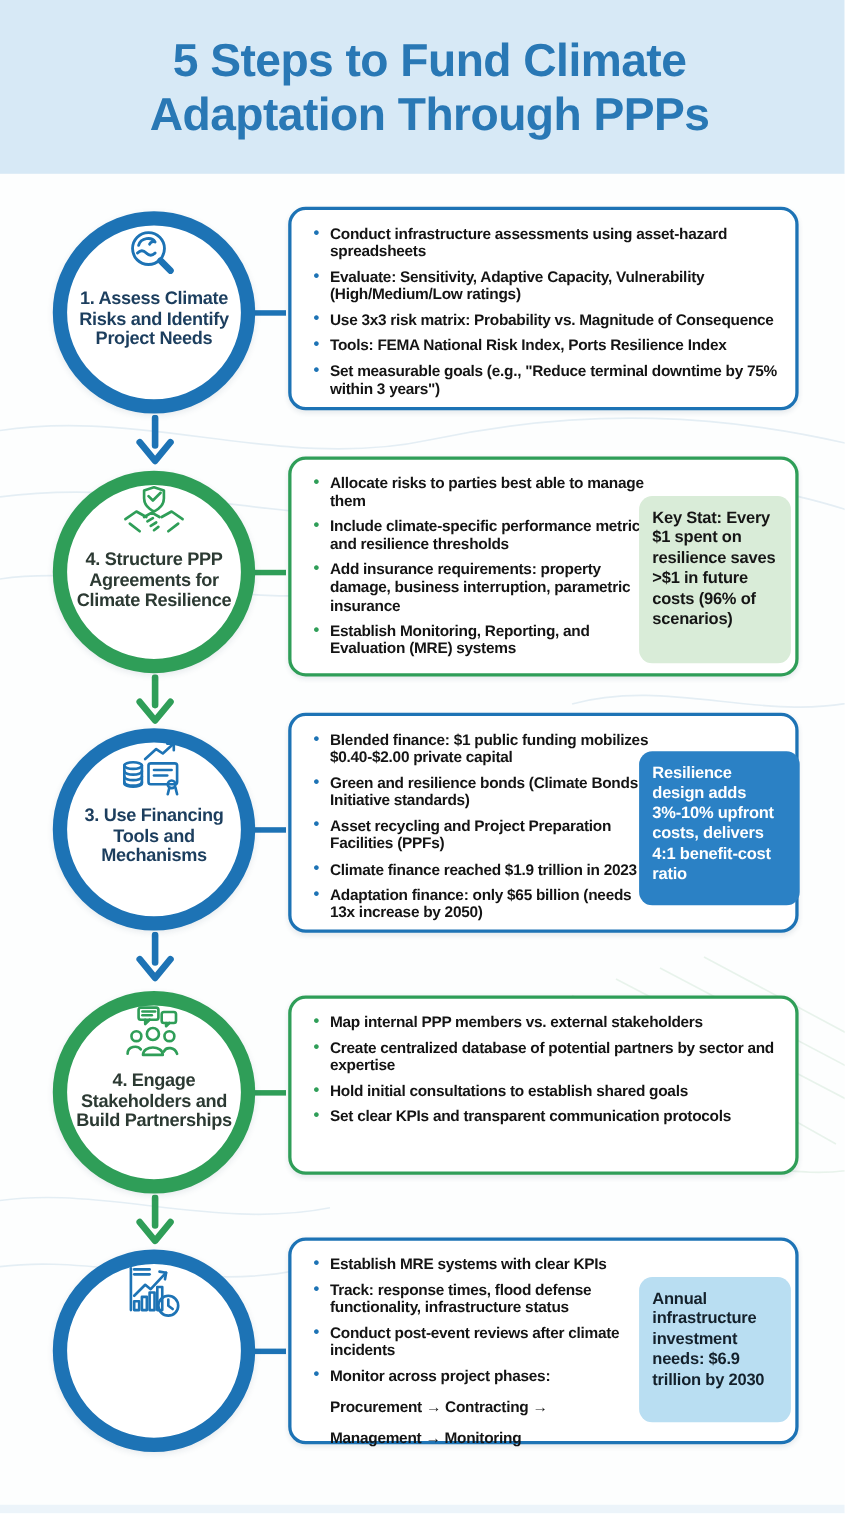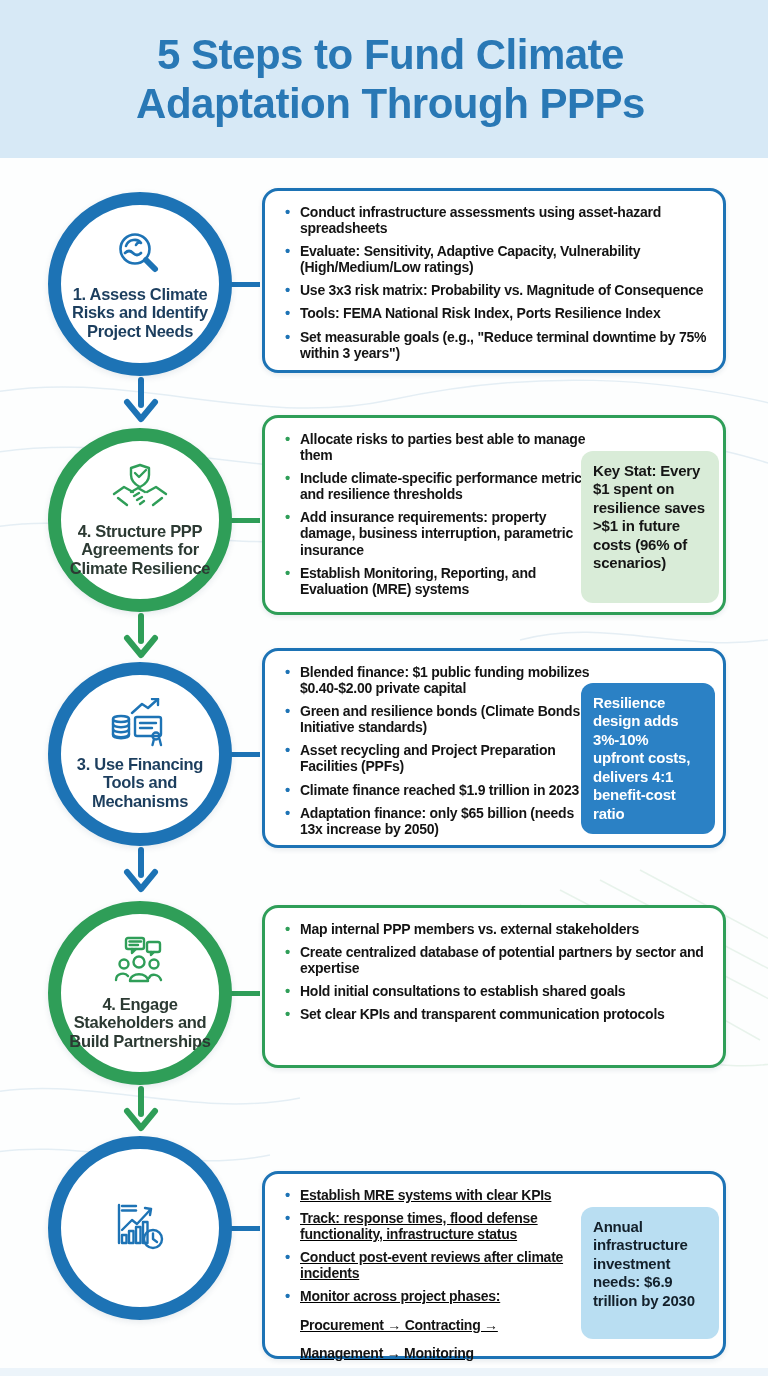--- a/index.html
+++ b/index.html
@@ -9,21 +9,21 @@
   }
   html,body{margin:0;padding:0;}
   body{font-family:"Liberation Sans","DejaVu Sans",sans-serif;background:#fff;}
   .page{position:relative;width:768px;height:1376px;background:#fdfefe;overflow:hidden;}
   .waves{position:absolute;left:0;top:0;z-index:0;pointer-events:none;}
 
   .header{position:absolute;left:0;top:0;width:768px;height:158px;background:var(--header-bg);z-index:1;}
   .title{margin-top:30px;text-align:center;font-size:42px;font-weight:700;color:var(--title-blue);line-height:1.17;letter-spacing:-0.5px;padding-left:13px;}
 
   .circle{position:absolute;left:48px;width:158px;height:158px;border-radius:50%;background:#fff;
-    display:flex;flex-direction:column;align-items:center;justify-content:center;text-align:center;z-index:2;
+    display:flex;flex-direction:column;align-items:center;text-align:center;z-index:2;
     box-shadow:0 2px 6px rgba(30,60,90,.10);}
   .circle.blue{border:13px solid var(--blue);}
   .circle.green{border:13px solid var(--green);}
   .clabel{width:150px;font-weight:700;font-size:16.5px;line-height:1.13;letter-spacing:-0.3px;margin-top:5px;}
   .clabel.navy{color:var(--navy);}
   .clabel.charcoal{color:var(--charcoal);}
   .icon{flex:none;}
 
   .connector{position:absolute;width:31px;height:5px;z-index:1;}
   .connector.blue-bg{background:var(--blue);}
@@ -42,21 +42,21 @@
   .bullet::before{content:"\2022";position:absolute;left:2px;top:-1px;font-size:15px;}
   .box.blue-border .bullet::before{color:var(--blue);}
   .box.green-border .bullet::before{color:var(--green);}
   .narrow .bullet{width:295px;}
 
   .phase-line{margin:12px 0 0 17px;font-weight:700;font-size:14px;letter-spacing:-0.25px;color:var(--ink);}
 
   .stat{position:absolute;border-radius:12px;padding:11px 12px;box-sizing:border-box;
     font-weight:700;font-size:15px;line-height:1.23;letter-spacing:-0.2px;}
   .stat.light-green{left:316px;top:33px;width:138px;min-height:152px;background:var(--stat-green);color:#151515;}
-  .stat.solid-blue{left:316px;top:32px;width:134px;min-height:140px;background:var(--stat-blue);color:#ffffff;}
+  .stat.solid-blue{left:316px;top:32px;width:146px;min-height:140px;background:var(--stat-blue);color:#ffffff;}
   .stat.light-blue{left:316px;top:33px;width:138px;min-height:132px;background:var(--stat-lblue);color:#13202b;}
 
   .bottom-strip{position:absolute;left:0;top:1368px;width:768px;height:8px;background:#ecf4fa;z-index:1;}
 
   svg.line-icon *{fill:none;stroke-linecap:round;stroke-linejoin:round;}
 </style>
 </head>
 <body>
 
 <div class="page">
@@ -226,21 +226,21 @@
         <rect x="28" y="26" width="4.5" height="16"></rect>
         <rect x="35" y="21" width="4.5" height="21"></rect>
         <polyline points="14 29 24 19 29 23 43 8"></polyline>
           <polyline points="37 7 43 8 42 14"></polyline>
         <circle cx="45" cy="38" r="9" fill="#ffffff"></circle>
         <polyline points="45 32.5 45 38 49 41"></polyline>
       </g>
     </svg>
   </div>
   <div class="connector blue-bg" style="left:229px;top:1226px;"></div>
-  <div class="box blue-border narrow" style="top:1171px;height:188px;text-decoration:underline;">
+  <div class="box blue-border narrow" style="top:1125px;height:188px;">
     <ul class="bullets">
       <li class="bullet">Establish MRE systems with clear KPIs</li>
       <li class="bullet">Track: response times, flood defense functionality, infrastructure status</li>
       <li class="bullet">Conduct post-event reviews after climate incidents</li>
       <li class="bullet">Monitor across project phases:</li>
     </ul>
     <div class="phase-line">Procurement → Contracting →</div>
     <div class="phase-line">Management → Monitoring</div>
     <div class="stat light-blue">Annual infrastructure investment needs: $6.9 trillion by 2030</div>
   </div>

